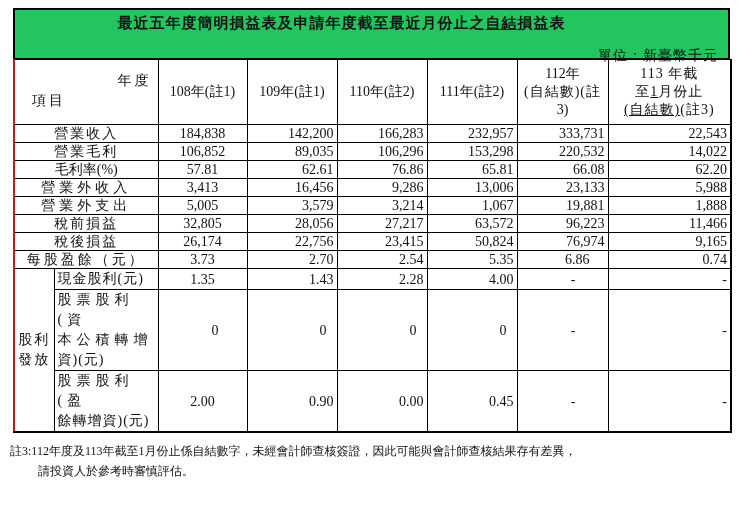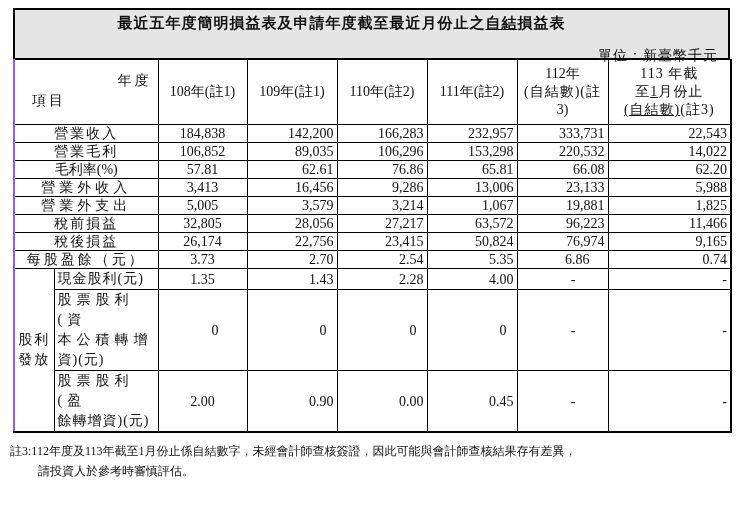--- a/index.html
+++ b/index.html
@@ -1,25 +1,25 @@
 <!DOCTYPE html>
 <html><head>
 <meta charset="utf-8">
 <style>
   html, body { margin:0; padding:0; background:#ffffff; }
   body { width:740px; height:515px; position:relative; overflow:hidden;
          font-family:"Liberation Serif","DejaVu Serif",serif; color:#111; }
   .sheet { position:absolute; left:13px; top:8px; width:717px; }
-  .titlebar { height:51px; background:#e5e5e5; border:2px solid #000; border-bottom:1.5px solid #000; position:relative; box-sizing:border-box; }
+  .titlebar { height:51px; background:#22c55e; border:2px solid #000; border-bottom:1.5px solid #000; position:relative; box-sizing:border-box; }
   .title { position:absolute; left:0; right:0; top:4px; text-align:center; font-weight:bold; font-size:15px; letter-spacing:1px; padding-right:60px; }
   .title u { text-decoration:underline; }
   .unit { position:absolute; right:10px; top:37px; font-size:14px; letter-spacing:1px; }
   table { border-collapse:collapse; width:717px; table-layout:fixed; }
   td { border:1.5px solid #000; padding:0 3px; font-size:14px; line-height:17px; height:17px; }
-  table { border-left:2px solid #8b5cf6; border-right:2px solid #000; border-bottom:2.5px solid #000; }
+  table { border-left:2px solid #b91c1c; border-right:2px solid #000; border-bottom:2.5px solid #000; }
   td.num { text-align:right; }
   td.ctr { text-align:center; }
   td.label { text-align:center; letter-spacing:2px; }
   .hdr td { height:64px; vertical-align:middle; text-align:center; line-height:18px; }
   .hdr td.corner { position:relative; padding:0; }
   .corner .yr { position:absolute; right:6px; top:12px; letter-spacing:3px; }
   .corner .item { position:absolute; left:17px; bottom:14px; letter-spacing:3px; }
   .div-label { text-align:center; letter-spacing:2px; line-height:20px; }
   .sub-label { letter-spacing:5px; line-height:20px; }
   .notes { position:absolute; left:10px; top:441px; font-size:12px; line-height:20px; }
@@ -104,21 +104,21 @@
       <td class="num">23,133</td>
       <td class="num">5,988</td>
     </tr>
     <tr>
       <td class="label" colspan="2" style="letter-spacing:4px">營業外支出</td>
       <td class="ctr">5,005</td>
       <td class="num">3,579</td>
       <td class="num">3,214</td>
       <td class="num">1,067</td>
       <td class="num">19,881</td>
-      <td class="num">1,825</td>
+      <td class="num">1,888</td>
     </tr>
     <tr>
       <td class="label" colspan="2">稅前損益</td>
       <td class="ctr">32,805</td>
       <td class="num">28,056</td>
       <td class="num">27,217</td>
       <td class="num">63,572</td>
       <td class="num">96,223</td>
       <td class="num">11,466</td>
     </tr>

